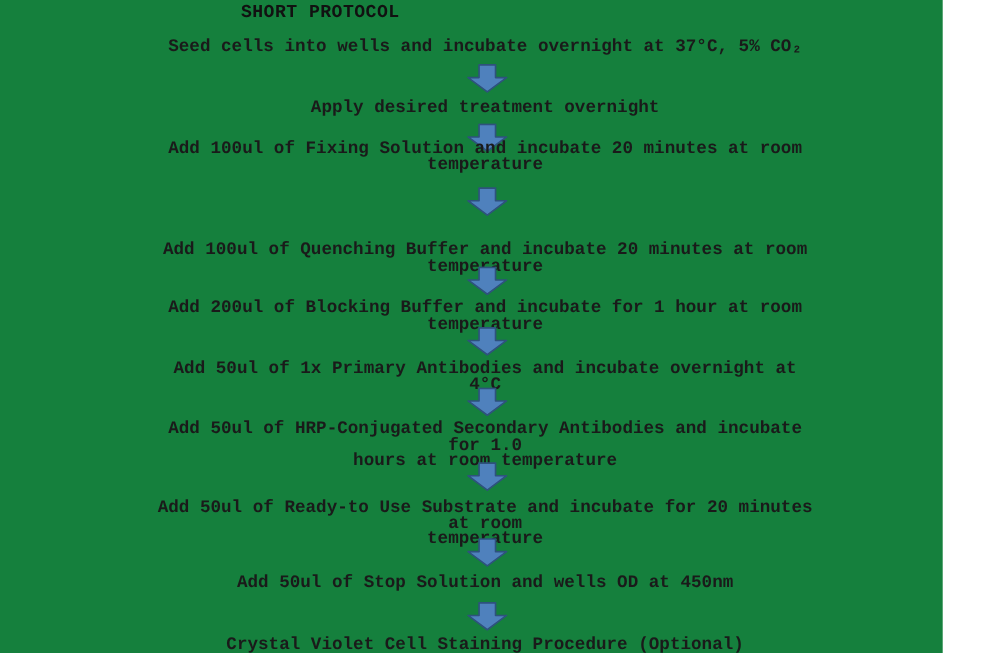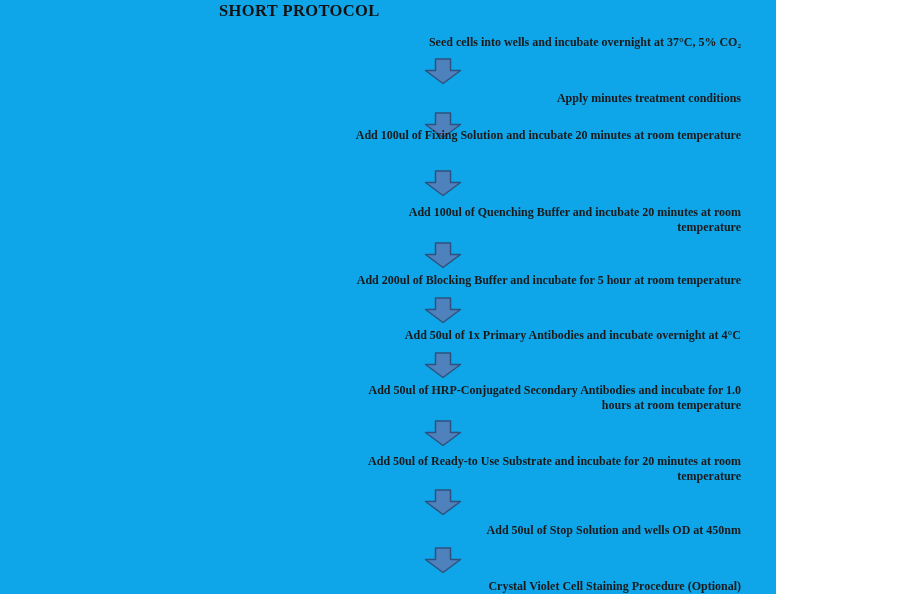--- a/index.html
+++ b/index.html
@@ -2,60 +2,60 @@
 <html><head>
 <meta charset="utf-8">
 <style>
   html, body {
     margin: 0;
     padding: 0;
     background: #ffffff;
   }
   .canvas {
     position: relative;
-    width: 776px;
+    width: 857px;
     height: 594px;
-    background: #0ea5e9;
+    background: #15803d;
     overflow: hidden;
-    font-family: Liberation Serif, serif;
+    font-family: Liberation Mono, monospace;
     color: #1a1a1a;
   }
   .title {
     position: absolute;
     top: 1px;
     left: 219px;
     margin: 0;
     font-size: 16.5px;
     font-weight: bold;
     letter-spacing: 0.4px;
     color: #111111;
     white-space: nowrap;
   }
   .step {
     position: absolute;
     left: 141px;
     width: 600px;
-    text-align: right;
-    font-size: 12px;
+    text-align: center;
+    font-size: 16px;
     font-weight: bold;
     line-height: 14.5px;
     white-space: pre-line; 
   }
   .arrow {
     position: absolute;
     left: 424px;
     width: 38px;
     height: 27px;
     display: block;
   }
   
   .s1  { top: 35px;  }
   .s2  { top: 91px;  }
   .s3  { top: 128px; }
-  .s4  { top: 205px; }
+  .s4  { top: 220px; }
   .s5  { top: 273px; }
   .s6  { top: 328px; }
   .s7  { top: 383px; }
   .s8  { top: 454px; }
   .s9  { top: 523px; }
   .s10 { top: 579px; }
   
   .a1 { top: 58px;  }
   .a2 { top: 112px; }
   .a3 { top: 170px; }
@@ -72,40 +72,40 @@
 <div class="canvas">
 
   <h1 class="title">SHORT PROTOCOL</h1>
 
   <div class="step s1">Seed cells into wells and incubate overnight at 37°C, 5% CO₂</div>
 
   <svg class="arrow a1" viewBox="0 0 38 27">
     <polygon points="11.5,1 26.5,1 26.5,12.5 36.5,12.5 19,25.5 1.5,12.5 11.5,12.5" stroke-width="1.5" stroke-linejoin="round" fill="#4f81bd" stroke="#2e527d"></polygon>
   </svg>
 
-  <div class="step s2">Apply minutes treatment conditions</div>
+  <div class="step s2">Apply desired treatment overnight</div>
 
   <svg class="arrow a2" viewBox="0 0 38 27">
     <polygon points="11.5,1 26.5,1 26.5,12.5 36.5,12.5 19,25.5 1.5,12.5 11.5,12.5" stroke-width="1.5" stroke-linejoin="round" fill="#4f81bd" stroke="#2e527d"></polygon>
   </svg>
 
   <div class="step s3">Add 100ul of Fixing Solution and incubate 20 minutes at room temperature</div>
 
   <svg class="arrow a3" viewBox="0 0 38 27">
     <polygon points="11.5,1 26.5,1 26.5,12.5 36.5,12.5 19,25.5 1.5,12.5 11.5,12.5" stroke-width="1.5" stroke-linejoin="round" fill="#4f81bd" stroke="#2e527d"></polygon>
   </svg>
 
   <div class="step s4">Add 100ul of Quenching Buffer and incubate 20 minutes at room
 temperature</div>
 
   <svg class="arrow a4" viewBox="0 0 38 27">
     <polygon points="11.5,1 26.5,1 26.5,12.5 36.5,12.5 19,25.5 1.5,12.5 11.5,12.5" stroke-width="1.5" stroke-linejoin="round" fill="#4f81bd" stroke="#2e527d"></polygon>
   </svg>
 
-  <div class="step s5">Add 200ul of Blocking Buffer and incubate for 5 hour at room temperature</div>
+  <div class="step s5">Add 200ul of Blocking Buffer and incubate for 1 hour at room temperature</div>
 
   <svg class="arrow a5" viewBox="0 0 38 27">
     <polygon points="11.5,1 26.5,1 26.5,12.5 36.5,12.5 19,25.5 1.5,12.5 11.5,12.5" stroke-width="1.5" stroke-linejoin="round" fill="#4f81bd" stroke="#2e527d"></polygon>
   </svg>
 
   <div class="step s6">Add 50ul of 1x Primary Antibodies and incubate overnight at 4°C</div>
 
   <svg class="arrow a6" viewBox="0 0 38 27">
     <polygon points="11.5,1 26.5,1 26.5,12.5 36.5,12.5 19,25.5 1.5,12.5 11.5,12.5" stroke-width="1.5" stroke-linejoin="round" fill="#4f81bd" stroke="#2e527d"></polygon>
   </svg>

